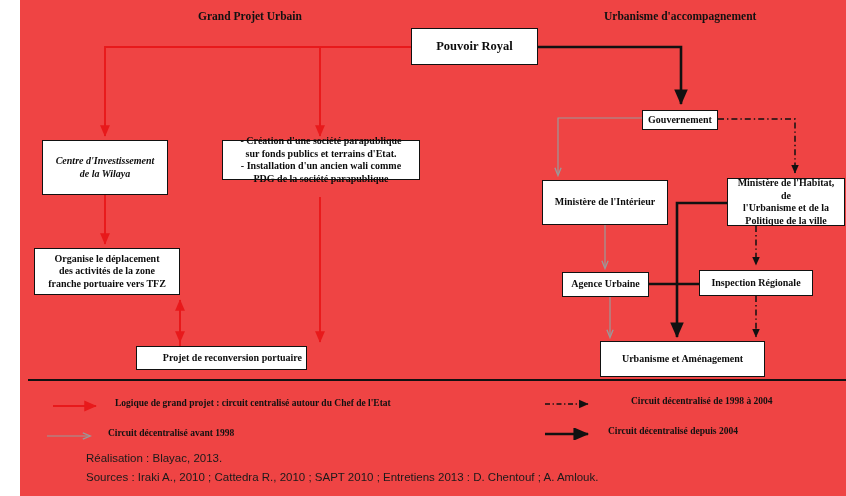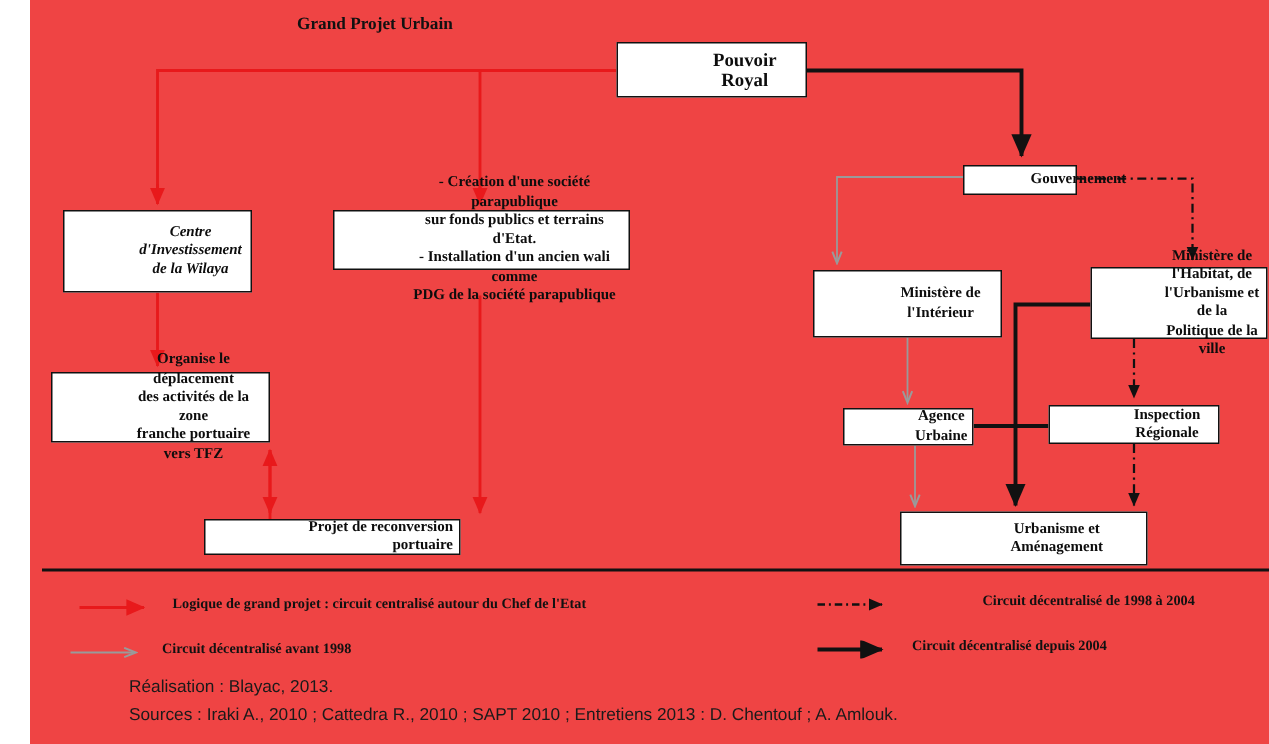--- a/index.html
+++ b/index.html
@@ -4,21 +4,21 @@
 <style>
   html,body{margin:0;padding:0;background:#ffffff;}
   body{width:846px;height:496px;font-family:"Liberation Serif",serif;color:#111;}
   #stage{position:relative;width:846px;height:496px;overflow:hidden;background:#ef4444;margin-left:20px;}
   #wires{position:absolute;left:0;top:0;width:846px;height:496px;}
 
   .title{position:absolute;font-family:"Liberation Serif",serif;font-weight:bold;font-size:11.5px;color:#111;white-space:nowrap;}
 
   .node{position:absolute;box-sizing:border-box;border:1.6px solid #111;background:#fff;
         display:flex;align-items:center;justify-content:center;text-align:center;
-        font-family:"Liberation Serif",serif;font-weight:bold;font-size:10px;line-height:12.5px;color:#0d0d0d;padding-left:44px;}
+        font-family:"Liberation Serif",serif;font-weight:bold;font-size:10px;line-height:12.5px;color:#0d0d0d;}
   .node.big{font-size:12.5px;}
   .node .inner{padding:0 4px;width:100%;}
 
   .legend-rule{position:absolute;left:8px;top:379px;width:830px;height:0;border-top:2.4px solid #111;}
   .legend-item{position:absolute;font-family:"Liberation Serif",serif;font-weight:bold;font-size:9.5px;color:#111;white-space:nowrap;}
   .legend-swatch{position:absolute;}
 
   .credit{position:absolute;font-family:"Liberation Sans",sans-serif;font-size:11.5px;color:#1a1a1a;white-space:nowrap;}
 </style>
 </head>
@@ -85,20 +85,21 @@
 
     <g stroke="#111111" stroke-width="2.6" fill="none">
       <path d="M707,203 L657,203 L657,337" marker-end="url(#ar-black)"></path>
     </g>
     <g stroke="#111111" stroke-width="2.6" fill="none">
       <path d="M629,284 L679,284"></path>
     </g>
   </svg>
 
   <div class="title" style="left:178px;top:10px;">Grand Projet Urbain</div>
+  <div class="title" style="left:584px;top:10px;">Urbanisme d'accompagnement</div>
 
   <div id="nodes">
       <div class="node big" style="left: 391px; top: 28px; width: 127px; height: 37px;">
         <div class="inner">Pouvoir Royal</div>
       </div>
       <div class="node" style="left: 22px; top: 140px; width: 126px; height: 55px; font-style: italic;">
         <div class="inner">Centre d'Investissement<br>de la Wilaya</div>
       </div>
       <div class="node" style="left: 202px; top: 140px; width: 198px; height: 40px;">
         <div class="inner">- Création d'une société parapublique<br>sur fonds publics et terrains d'Etat.<br>- Installation d'un ancien wali comme<br>PDG de la société parapublique</div>
@@ -135,21 +136,21 @@
           <path d="M1,6 L44,6" fill="none" stroke="#e8191b" stroke-width="2.1" marker-end="url(#ar-red)"></path>
         </svg></div>
       <div class="legend-item" style="left: 95px; top: 398px;">Logique de grand projet : circuit centralisé autour du Chef de l'Etat</div>
       <div class="legend-swatch" style="left: 26px; top: 428px; width: 52px; height: 12px;"><svg width="52" height="12" viewBox="0 0 52 12">
           <path d="M1,6 L44,6" fill="none" stroke="#9a9a9a" stroke-width="1.2" marker-end="url(#ar-gray)"></path>
         </svg></div>
       <div class="legend-item" style="left: 88px; top: 428px;">Circuit décentralisé avant 1998</div>
       <div class="legend-swatch" style="left: 524px; top: 396px; width: 52px; height: 12px;"><svg width="52" height="12" viewBox="0 0 52 12">
           <path d="M1,6 L44,6" fill="none" stroke="#111111" stroke-width="1.6" stroke-dasharray="5,2.6,1.3,2.6" marker-end="url(#ar-black)"></path>
         </svg></div>
-      <div class="legend-item" style="left: 600px; top: 396px; padding-left: 35px;">Circuit décentralisé de 1998 à 2004</div>
+      <div class="legend-item" style="left: 576px; top: 396px; padding-left: 35px;">Circuit décentralisé de 1998 à 2004</div>
       <div class="legend-swatch" style="left: 524px; top: 426px; width: 52px; height: 12px;"><svg width="52" height="12" viewBox="0 0 52 12">
           <path d="M1,6 L44,6" fill="none" stroke="#111111" stroke-width="2.6" marker-end="url(#ar-black)"></path>
         </svg></div>
       <div class="legend-item" style="left: 588px; top: 426px;">Circuit décentralisé depuis 2004</div>
     </div>
   <div id="credits">
       <div class="credit" style="left: 66px; top: 452px;">Réalisation : Blayac, 2013.</div>
       <div class="credit" style="left: 66px; top: 471px;">Sources : Iraki  A., 2010 ; Cattedra R., 2010 ; SAPT 2010 ; Entretiens 2013 : D. Chentouf ; A. Amlouk.</div>
     </div>
 

